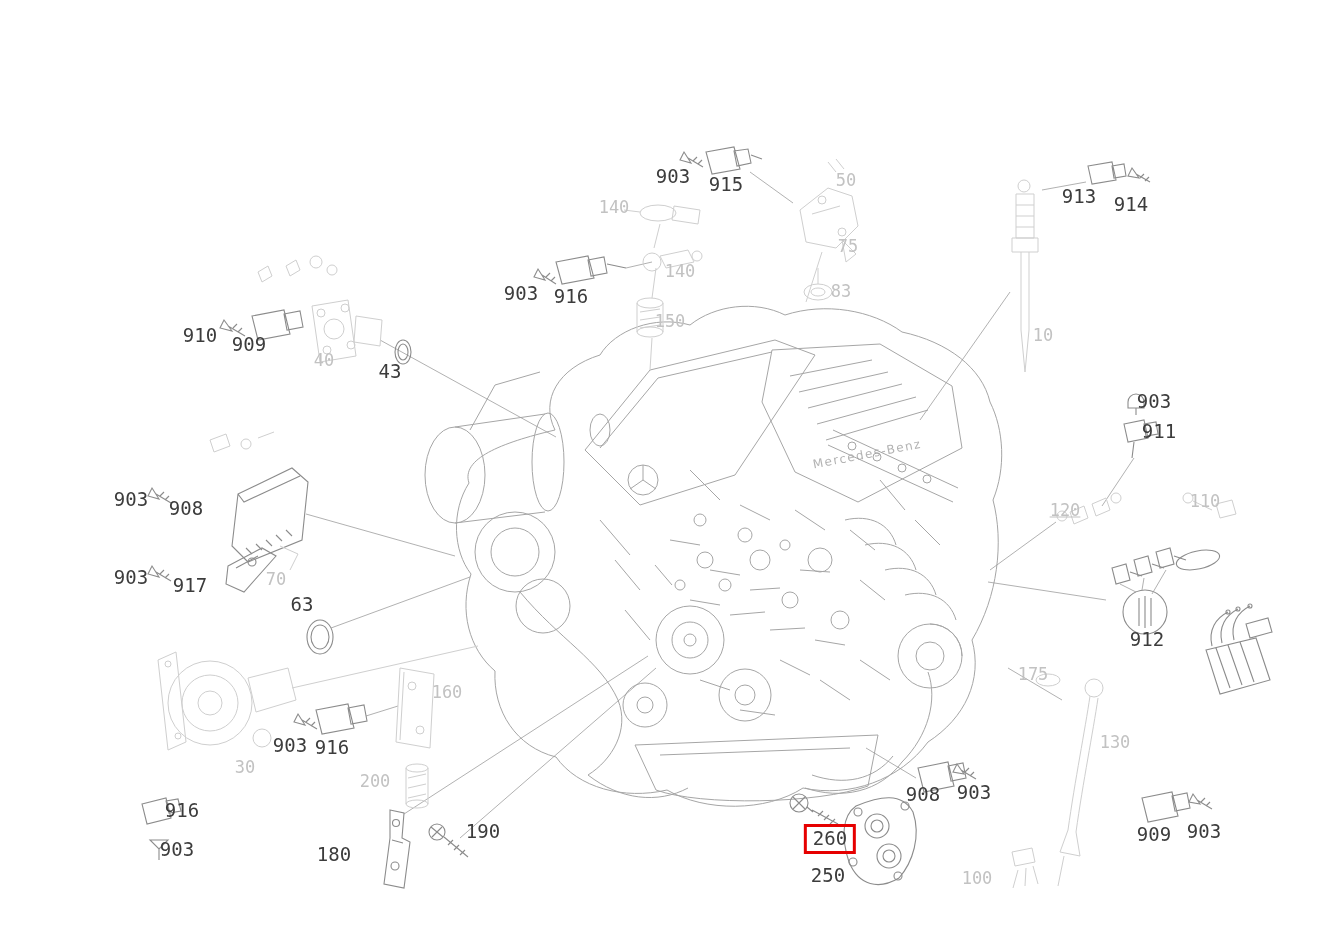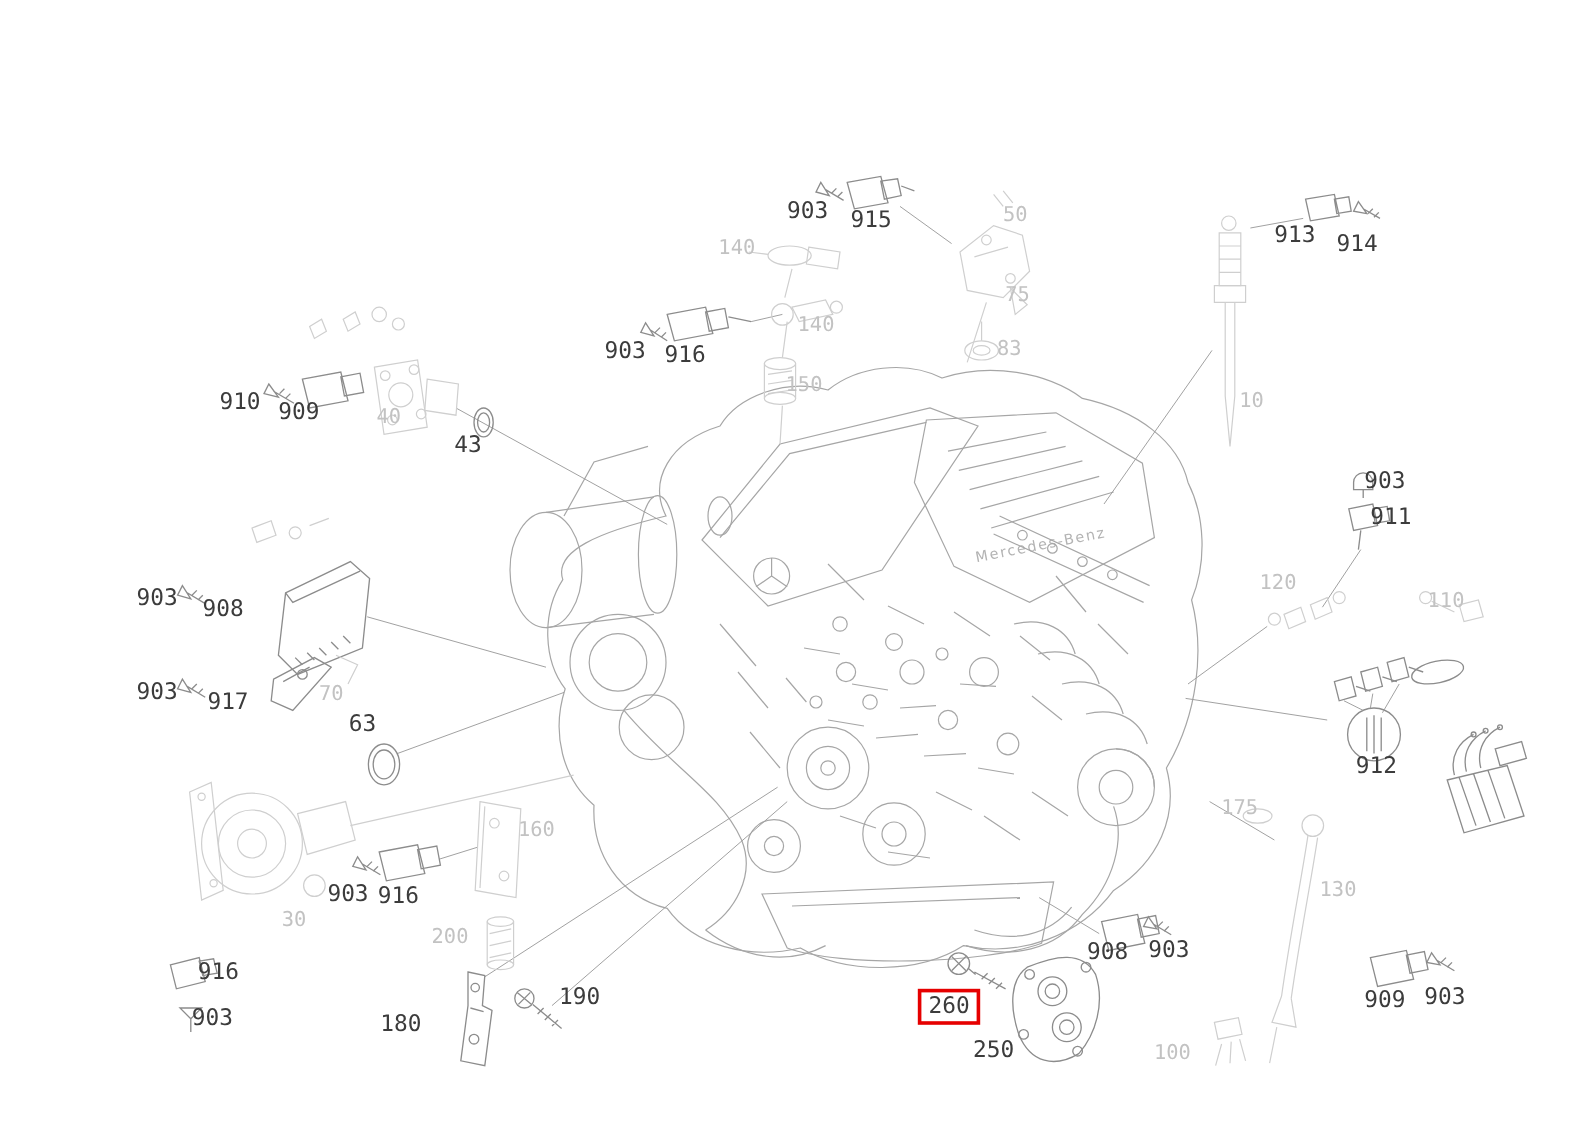--- a/index.html
+++ b/index.html
@@ -318,45 +318,45 @@
       <div class="part-label dark" style="left: 1131px; top: 204px;">914</div>
       <div class="part-label faint" style="left: 848px; top: 246px;">75</div>
       <div class="part-label dark" style="left: 521px; top: 293px;">903</div>
       <div class="part-label dark" style="left: 571px; top: 296px;">916</div>
       <div class="part-label faint" style="left: 680px; top: 271px;">140</div>
       <div class="part-label faint" style="left: 841px; top: 291px;">83</div>
       <div class="part-label faint" style="left: 1043px; top: 291px; margin-top: 44px;">10</div>
       <div class="part-label faint" style="left: 670px; top: 321px;">150</div>
       <div class="part-label dark" style="left: 200px; top: 335px;">910</div>
       <div class="part-label dark" style="left: 249px; top: 344px;">909</div>
-      <div class="part-label faint" style="left: 324px; top: 348px;">40</div>
+      <div class="part-label faint" style="left: 324px; top: 360px;">40</div>
       <div class="part-label dark" style="left: 390px; top: 371px;">43</div>
       <div class="part-label dark" style="left: 1154px; top: 401px;">903</div>
       <div class="part-label dark" style="left: 1159px; top: 431px;">911</div>
       <div class="part-label dark" style="left: 131px; top: 499px;">903</div>
       <div class="part-label dark" style="left: 186px; top: 508px;">908</div>
-      <div class="part-label faint" style="left: 1065px; top: 486px;">120</div>
+      <div class="part-label faint" style="left: 1065px; top: 510px; text-decoration: underline;">120</div>
       <div class="part-label faint" style="left: 1205px; top: 501px;">110</div>
       <div class="part-label faint" style="left: 276px; top: 549px; margin-top: 30px;">70</div>
       <div class="part-label dark" style="left: 131px; top: 577px;">903</div>
       <div class="part-label dark" style="left: 190px; top: 585px;">917</div>
       <div class="part-label dark" style="left: 302px; top: 604px;">63</div>
       <div class="part-label dark" style="left: 1123px; top: 639px; margin-left: 24px;">912</div>
       <div class="part-label faint" style="left: 1033px; top: 674px;">175</div>
       <div class="part-label faint" style="left: 447px; top: 692px;">160</div>
       <div class="part-label dark" style="left: 290px; top: 745px;">903</div>
       <div class="part-label dark" style="left: 332px; top: 747px;">916</div>
       <div class="part-label faint" style="left: 245px; top: 767px;">30</div>
       <div class="part-label faint" style="left: 375px; top: 781px;">200</div>
       <div class="part-label faint" style="left: 1115px; top: 742px;">130</div>
       <div class="part-label dark" style="left: 182px; top: 810px;">916</div>
       <div class="part-label dark" style="left: 177px; top: 849px;">903</div>
       <div class="part-label dark" style="left: 334px; top: 854px; text-align: center;">180</div>
       <div class="part-label dark" style="left: 483px; top: 831px;">190</div>
-      <div class="part-label dark highlighted" style="left: 791px; top: 839px;">260</div>
+      <div class="part-label dark highlighted" style="left: 830px; top: 839px;">260</div>
       <div class="part-label dark" style="left: 828px; top: 875px;">250</div>
       <div class="part-label dark" style="left: 923px; top: 794px;">908</div>
       <div class="part-label dark" style="left: 974px; top: 792px;">903</div>
       <div class="part-label faint" style="left: 977px; top: 878px;">100</div>
       <div class="part-label dark" style="left: 1154px; top: 834px;">909</div>
       <div class="part-label dark" style="left: 1204px; top: 831px;">903</div>
     </div>
 </div>
 
 </body></html>

